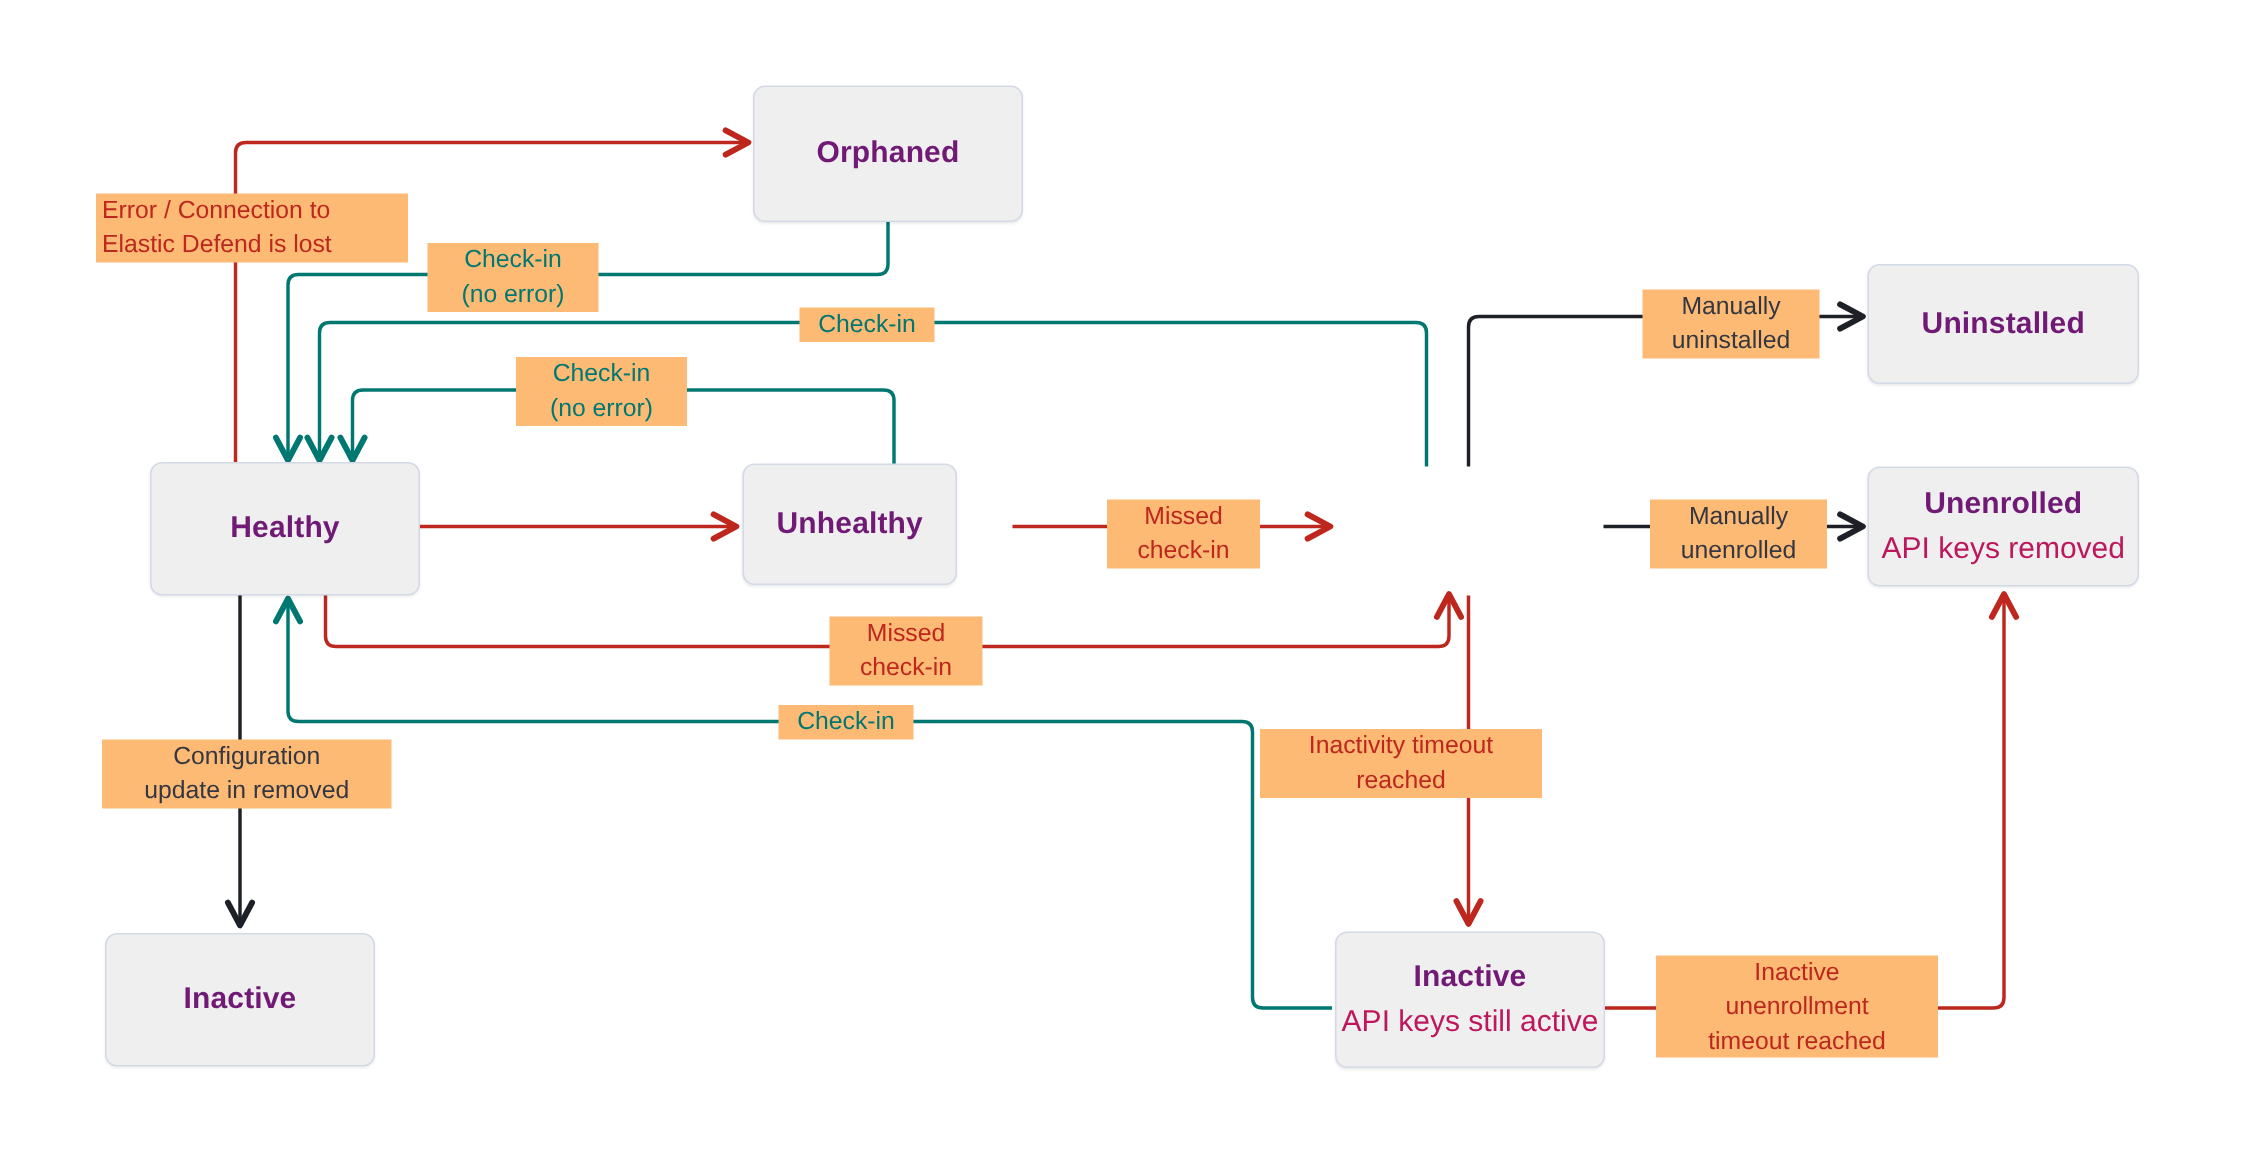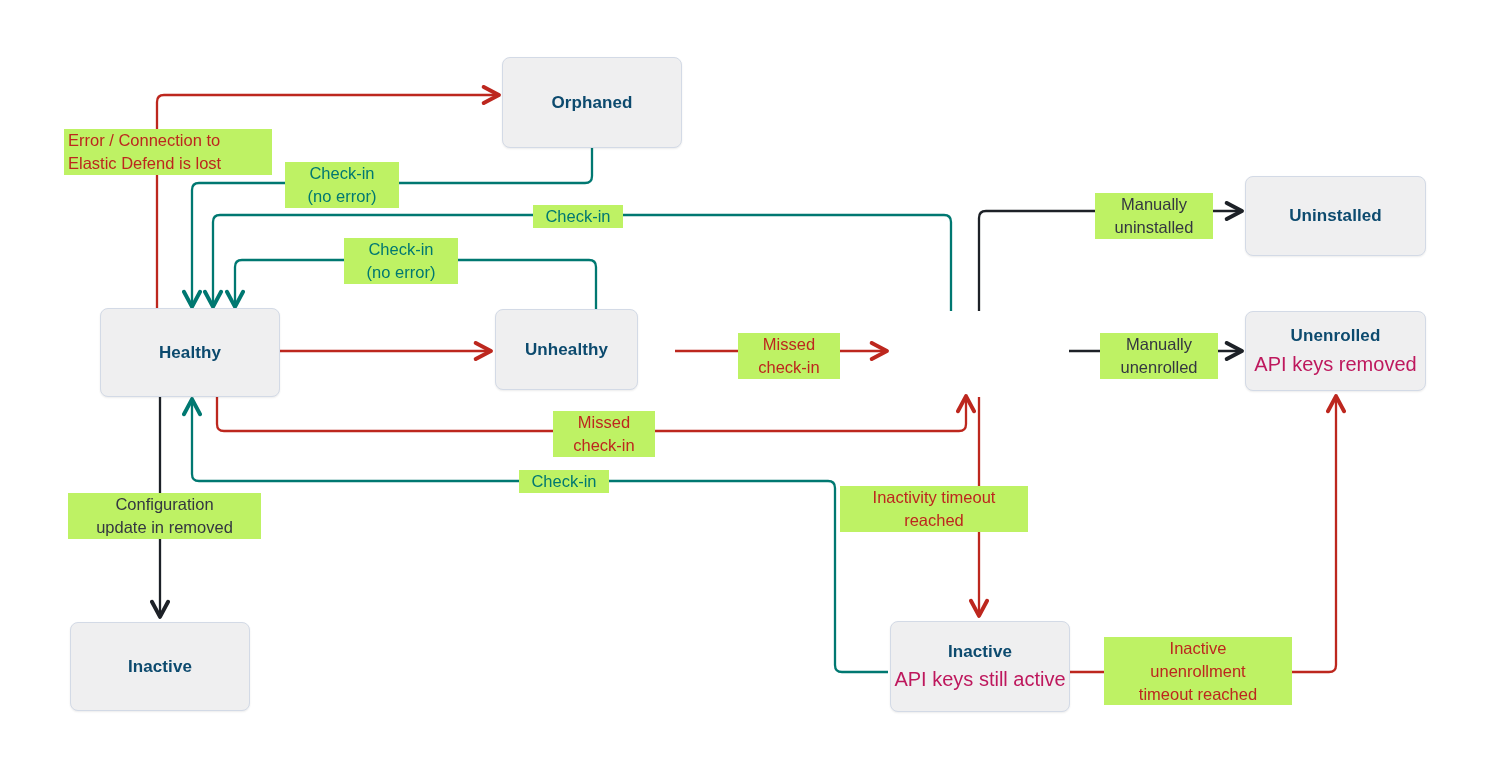--- a/index.html
+++ b/index.html
@@ -15,32 +15,32 @@
     background:#EFEFF0;
     border:1px solid #D3DAE6;
     border-radius:8px;
     box-shadow:0 1px 2px rgba(0,0,0,.08);
     display:flex;flex-direction:column;
     align-items:center;justify-content:center;
     box-sizing:border-box;
     z-index:5;
   }
   .node .title{
-    font-weight:bold;font-size:17px;color:#0c4a6e;
+    font-weight:bold;font-size:20px;color:#701a75;
     letter-spacing:.1px;line-height:1.25;
   }
   .node .sub{
     font-weight:normal;font-size:20px;color:#be185d;
     line-height:1.3;margin-top:4px;
   }
 
   .lbl{
     position:absolute;z-index:6;
     font-size:16.5px;line-height:1.38;
-    background:#bef264;
+    background:#fdba74;
     white-space:pre-line;
     text-align:center;
     padding:0 4px;
   }
   .lbl.red{color:#BD271E;}
   .lbl.teal{color:#007871;}
   .lbl.dark{color:#343741;}
   .lbl.left{text-align:left;}
 </style>
 </head>

